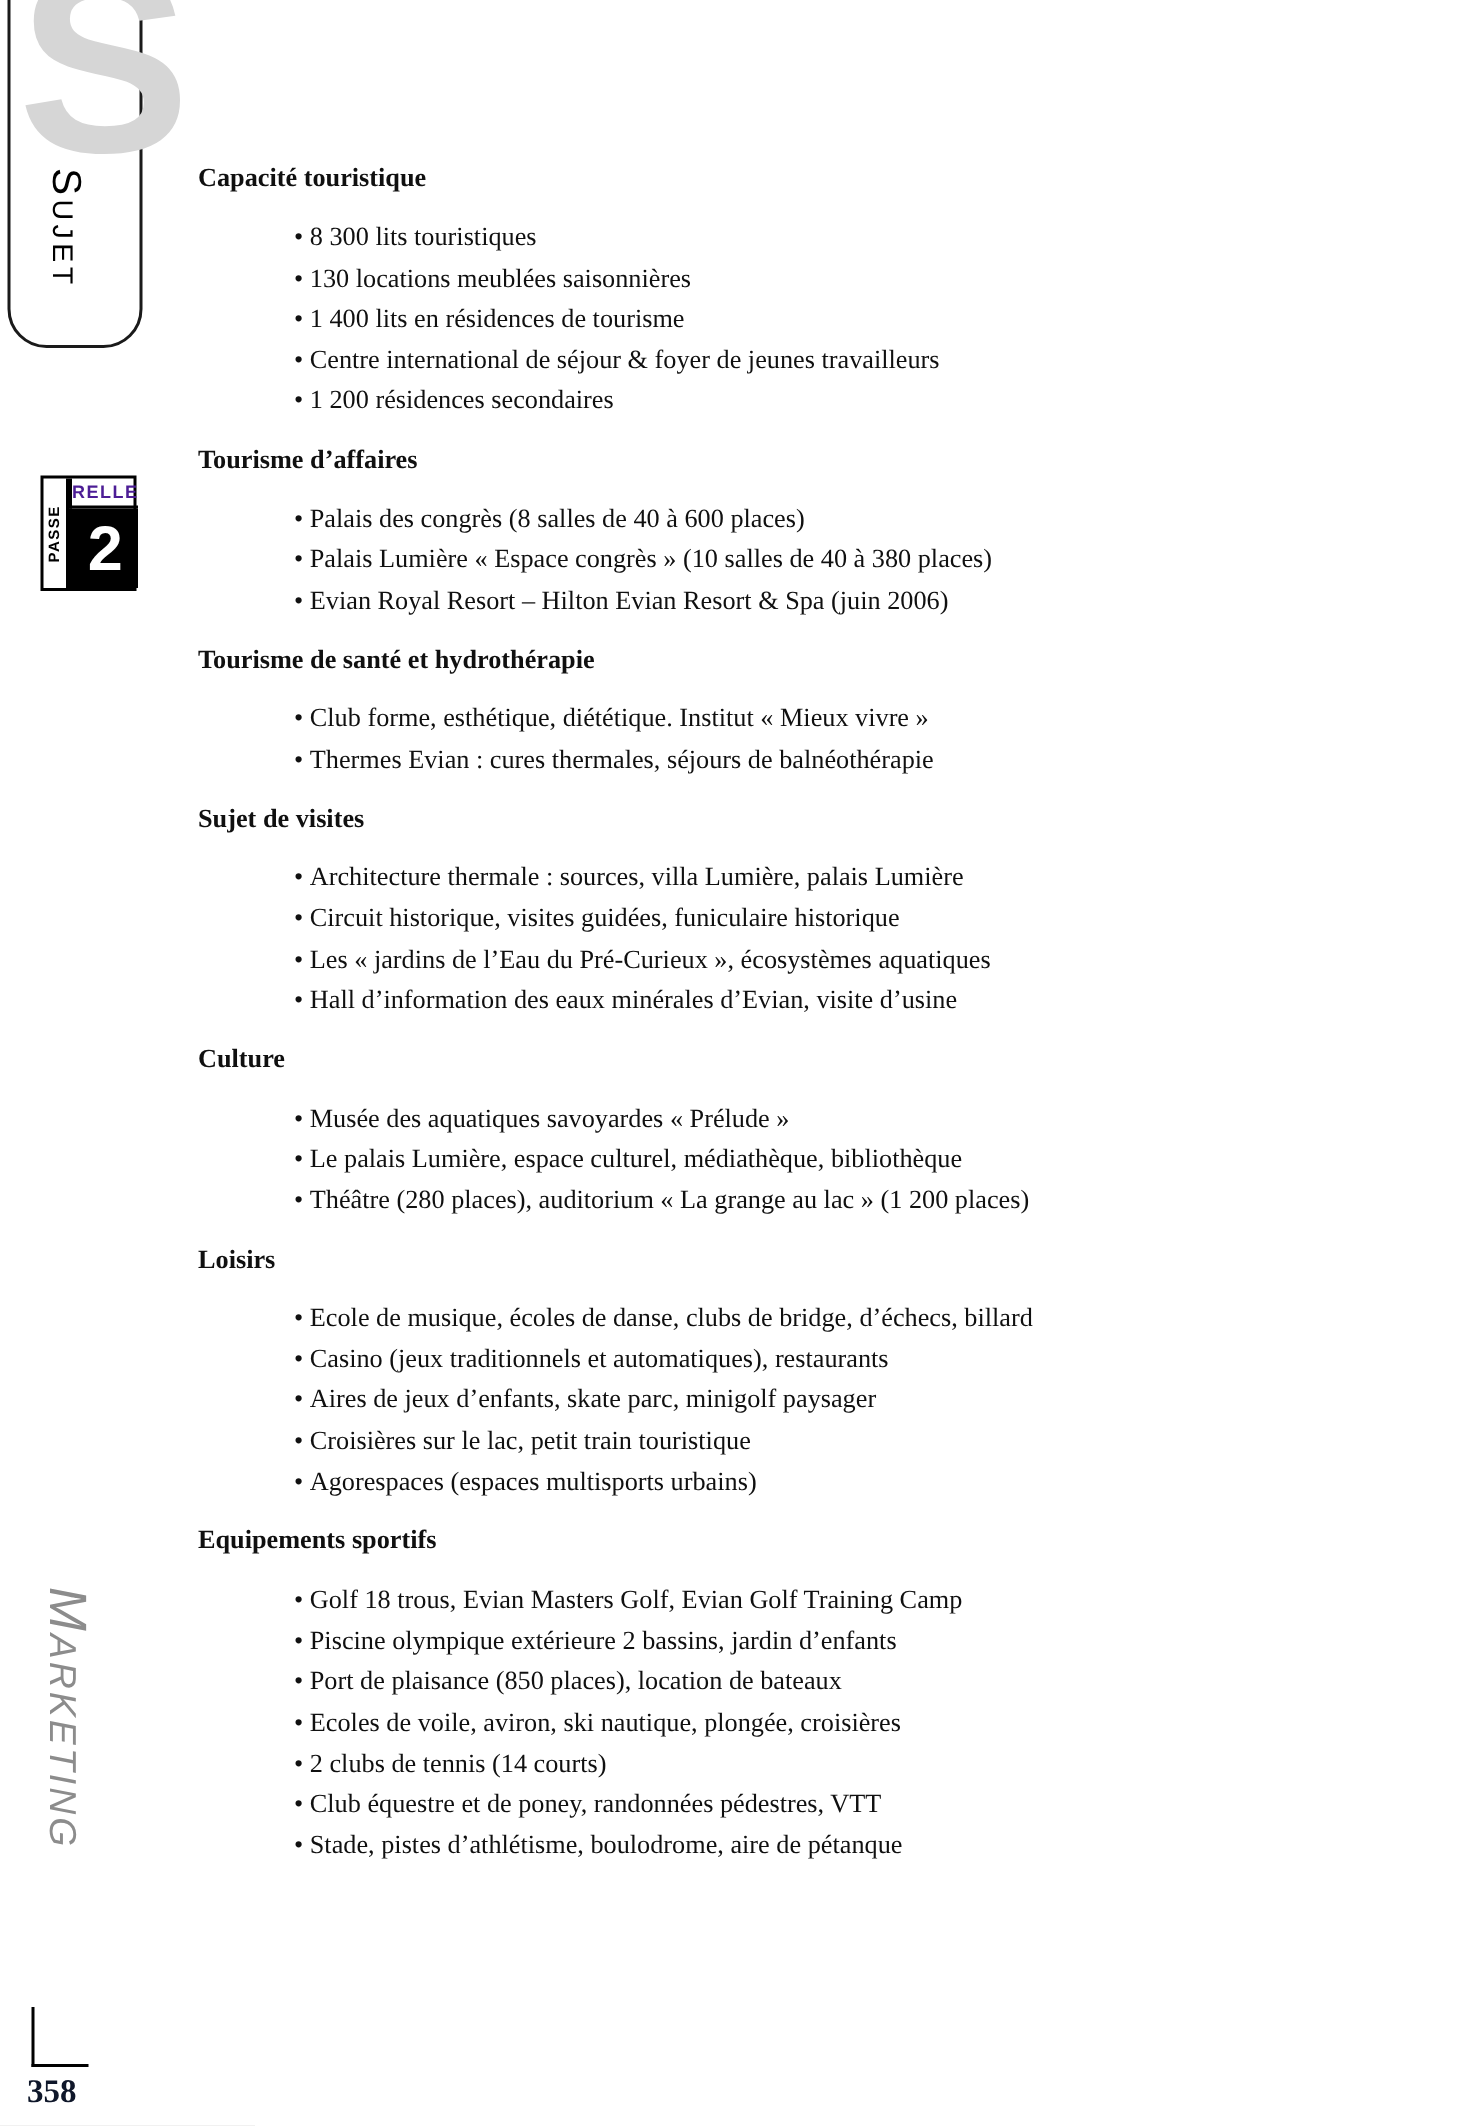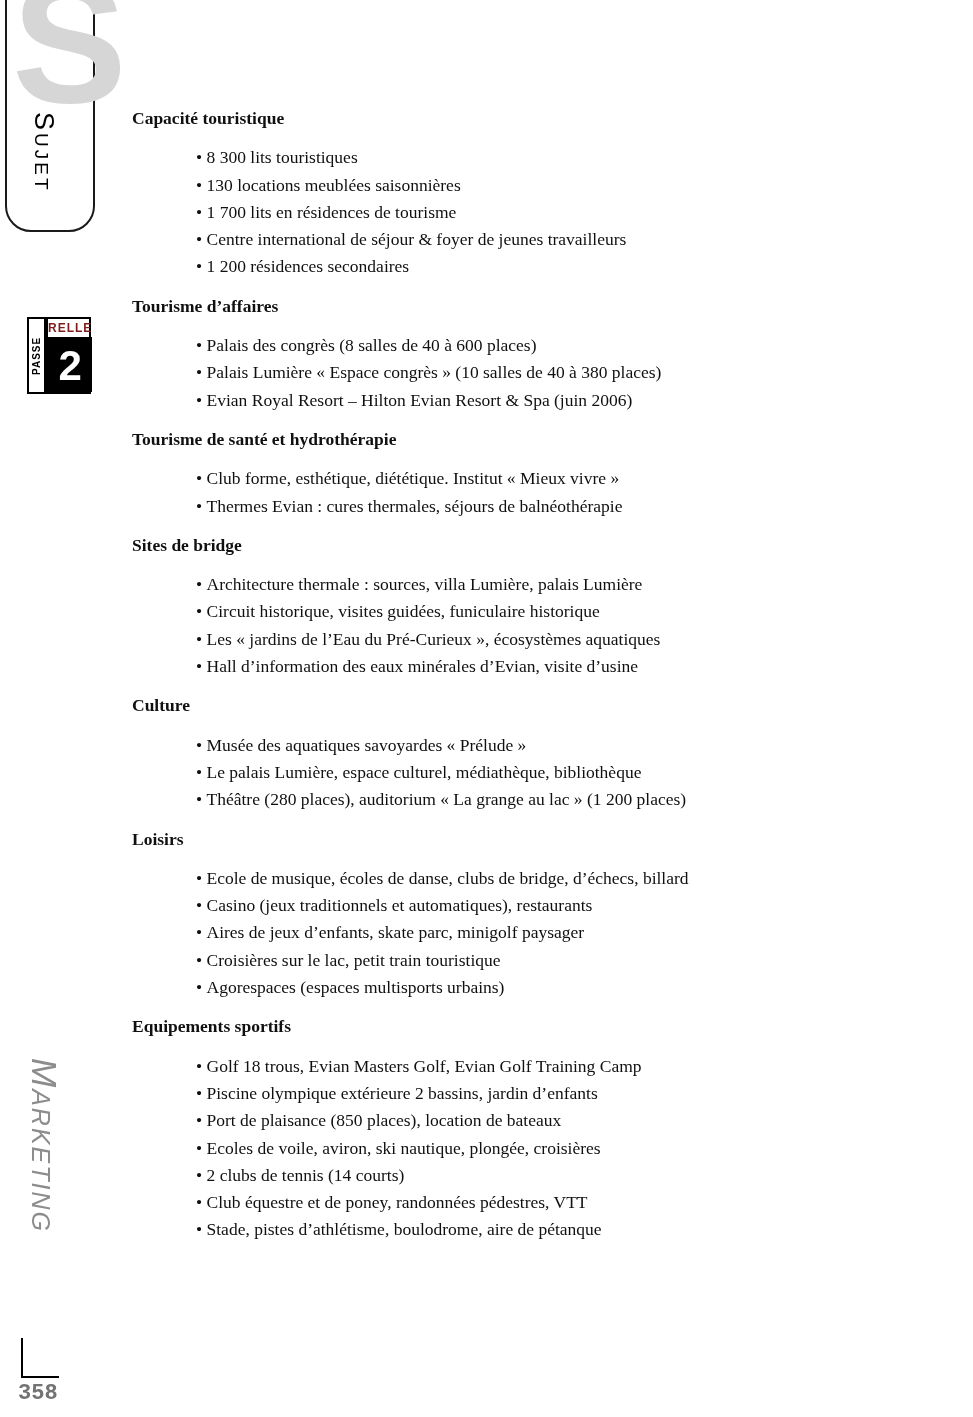--- a/index.html
+++ b/index.html
@@ -62,21 +62,21 @@
     font-size:10px; letter-spacing:1px;
     border-left:2px solid #000; 
     color:#000;
   }
   .badge-relle {
     grid-column:2; grid-row:1;
     display:flex; align-items:center; justify-content:center;
     font-size:12px; letter-spacing:1px;
     border-left:2px solid #000;
     border-bottom:2px solid #000;
-    color:#7f1d1d;
+    color:#4c1d95;
   }
   .badge-num {
     grid-column:2; grid-row:2;
     background:#000; color:#fff;
     display:flex; align-items:center; justify-content:center;
     font-size:42px;
     border-left:2px solid #000;
   }
 
   
@@ -91,24 +91,24 @@
     color:#8c8c8c;
   }
   .corner-mark {
     position:absolute; left:21px; top:1338px;
     width:36px; height:38px;
     border-left:2px solid #000;
     border-bottom:2px solid #000;
   }
   .page-number {
     position:absolute; left:18px; top:1381px;
-    font-family:Liberation Mono, monospace;
+    font-family:Liberation Serif, serif;
     font-weight:bold;
     font-size:22px;
-    color:#737373;
+    color:#0f172a;
   }
 
   
   .content {
     position:absolute; left:120px; top:93px;
     width:790px;
     font-size:17.5px;
     line-height:27.3px;
   }
   .section { margin:0; }
@@ -140,21 +140,21 @@
     <div class="badge-relle">RELLE</div>
     <div class="badge-num">2</div>
   </div>
 
   <div class="content">
     <section class="section">
       <h3 class="heading">Capacité touristique</h3>
       <ul class="items">
           <li class="item">8 300 lits touristiques</li>
           <li class="item">130 locations meublées saisonnières</li>
-          <li class="item">1 700 lits en résidences de tourisme</li>
+          <li class="item">1 400 lits en résidences de tourisme</li>
           <li class="item">Centre international de séjour &amp; foyer de jeunes travailleurs</li>
           <li class="item">1 200 résidences secondaires</li>
         </ul>
     </section>
 
     <section class="section">
       <h3 class="heading">Tourisme d’affaires</h3>
       <ul class="items">
           <li class="item">Palais des congrès (8 salles de 40 à 600 places)</li>
           <li class="item">Palais Lumière « Espace congrès » (10 salles de 40 à 380 places)</li>
@@ -164,21 +164,21 @@
 
     <section class="section">
       <h3 class="heading">Tourisme de santé et hydrothérapie</h3>
       <ul class="items">
           <li class="item">Club forme, esthétique, diététique. Institut « Mieux vivre »</li>
           <li class="item">Thermes Evian : cures thermales, séjours de balnéothérapie</li>
         </ul>
     </section>
 
     <section class="section">
-      <h3 class="heading">Sites de bridge</h3>
+      <h3 class="heading">Sujet de visites</h3>
       <ul class="items">
           <li class="item">Architecture thermale : sources, villa Lumière, palais Lumière</li>
           <li class="item">Circuit historique, visites guidées, funiculaire historique</li>
           <li class="item">Les « jardins de l’Eau du Pré-Curieux », écosystèmes aquatiques</li>
           <li class="item">Hall d’information des eaux minérales d’Evian, visite d’usine</li>
         </ul>
     </section>
 
     <section class="section">
       <h3 class="heading">Culture</h3>

